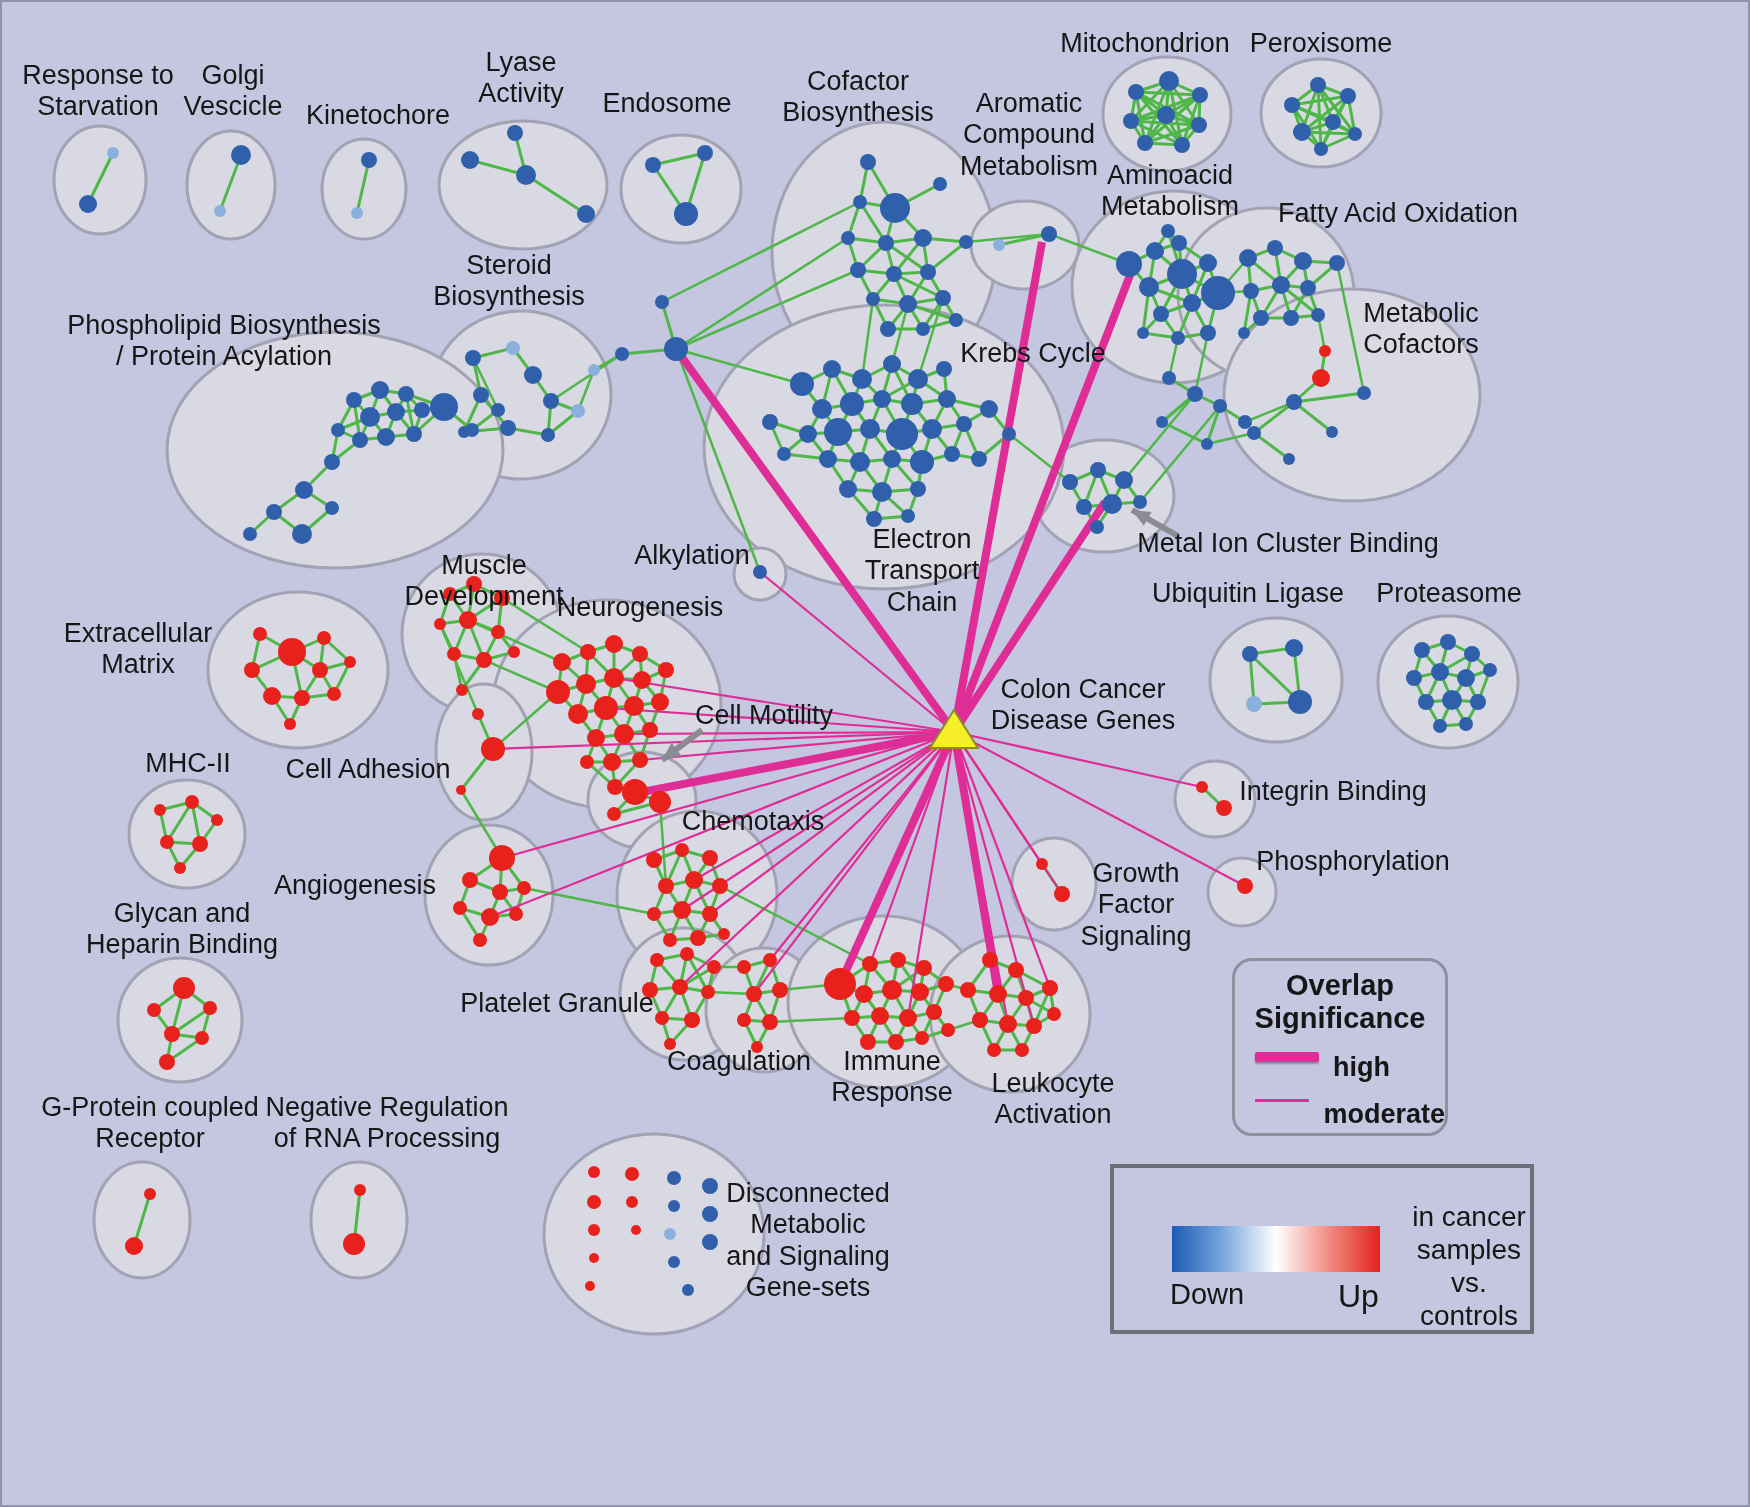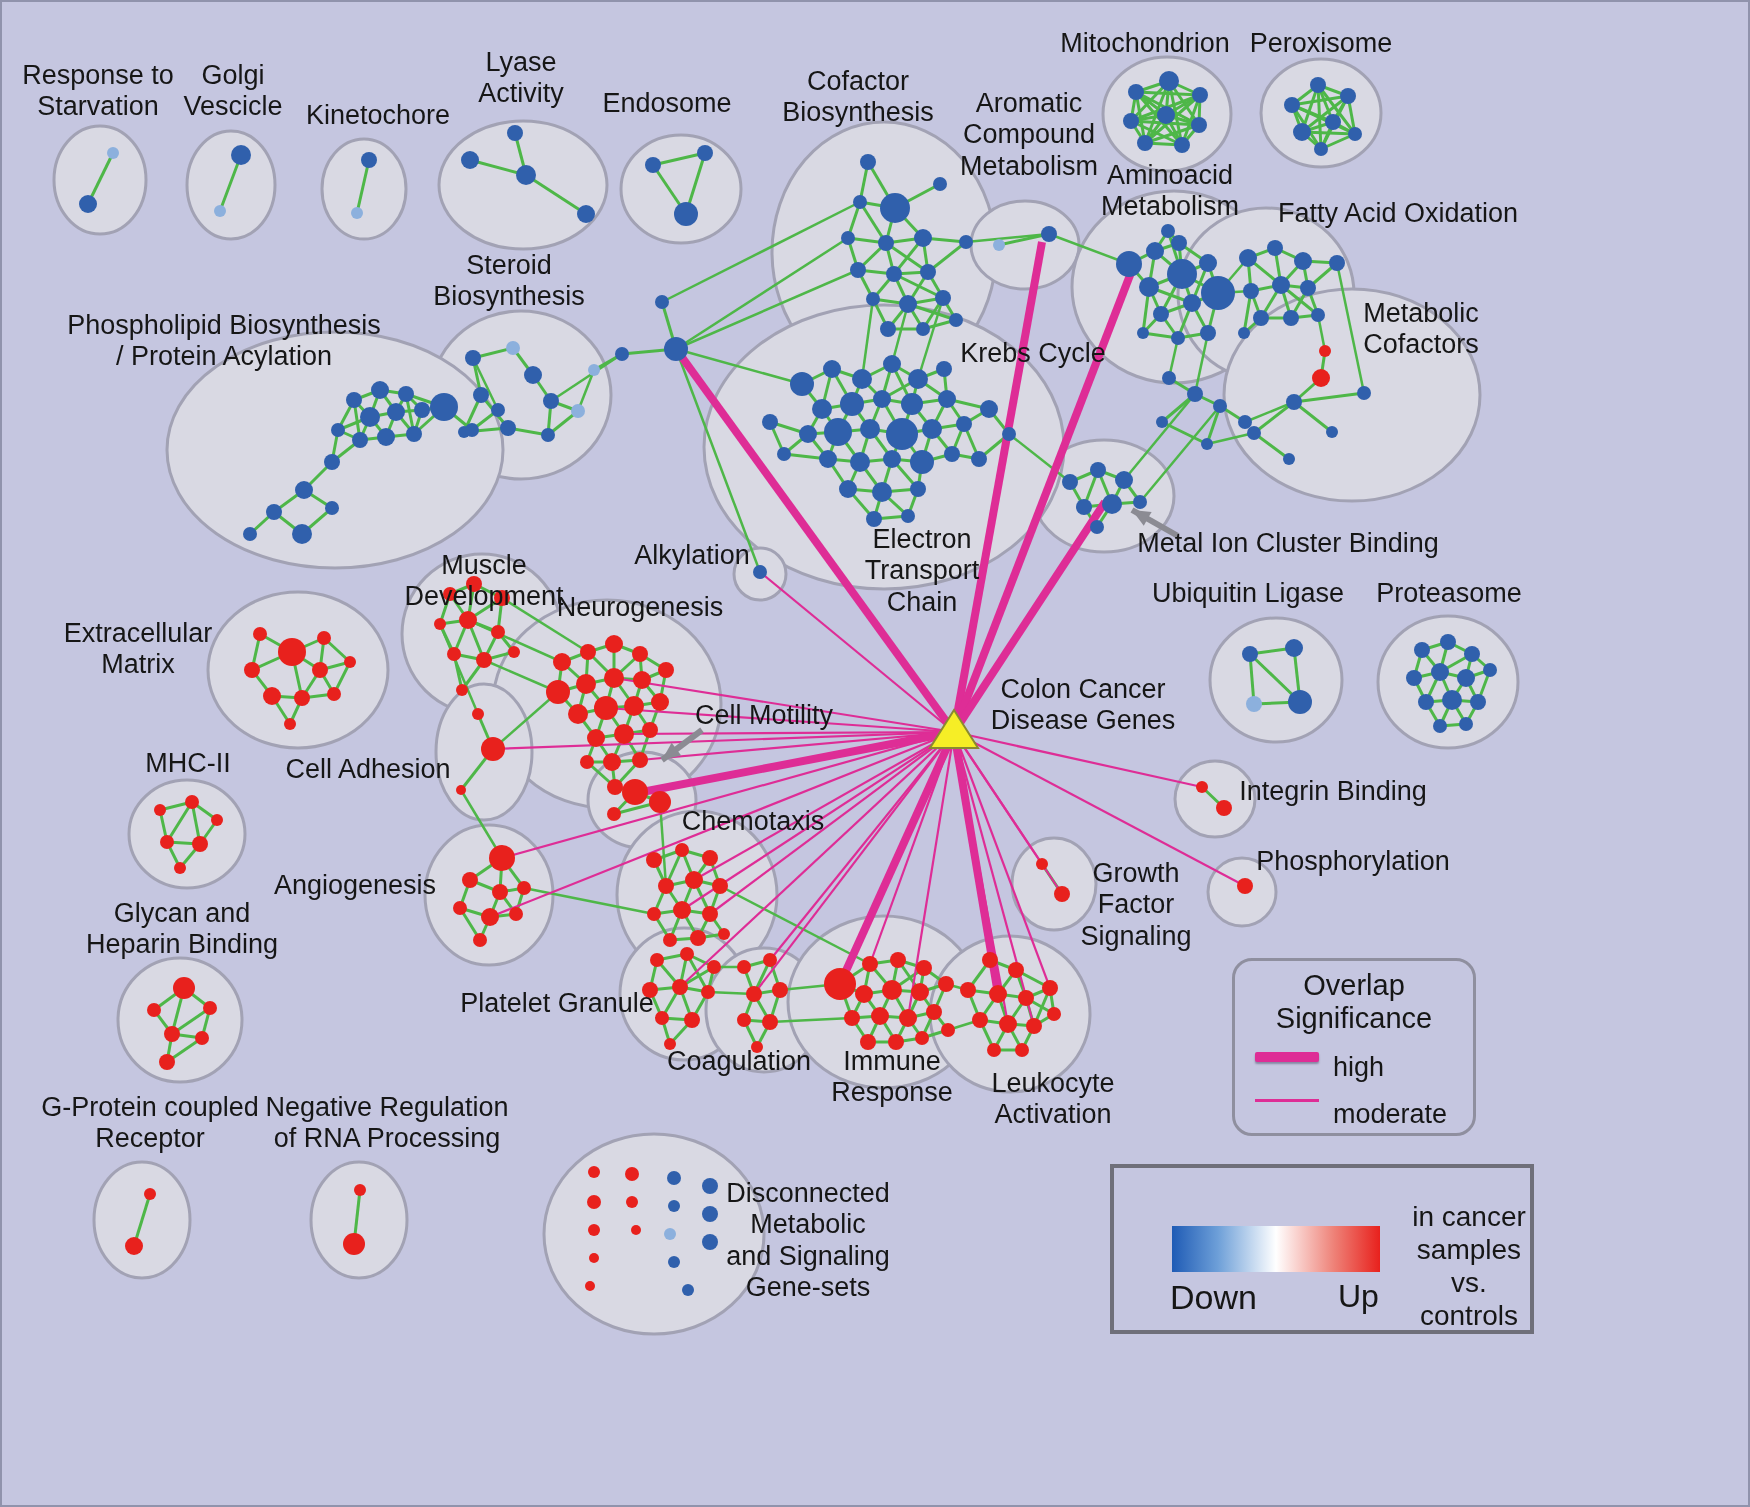--- a/index.html
+++ b/index.html
@@ -9,39 +9,39 @@
     border:2px solid #9093ac;box-sizing:border-box;
     font-family:"Liberation Sans",sans-serif;color:#161616;overflow:hidden;
   }
   #net{position:absolute;left:0;top:0;}
   .lbl{
     position:absolute;transform:translateX(-50%);
     text-align:center;font-size:27px;line-height:1.16;white-space:pre-line;
   }
   
   #legend-overlap{
-    position:absolute;left:1230px;top:956px;width:244px;height:178px;
-    border:3px solid #8f8f9f;border-radius:20px;box-sizing:border-box;
+    position:absolute;left:1230px;top:956px;width:216px;height:178px;
+    border:3px solid #8f8f9f;border-radius:20px;box-sizing:border-box;font-weight:bold;
   }
   .lo-title{font-size:29px;text-align:center;margin-top:8px;line-height:1.15;white-space:pre-line;}
   .lo-row{display:flex;align-items:flex-start;margin:16px 0 0 20px;gap:14px;}
   .lo-high{width:64px;height:10px;background:#de2d96;border-radius:2px;box-shadow:0 2px 2px rgba(60,60,90,.45);}
   .lo-mod{width:64px;height:3px;background:#de2d96;}
   .lo-label{font-size:27px;}
   
   #legend-enriched{
     position:absolute;left:1108px;top:1162px;width:424px;height:170px;
     border:4px solid #6f6f7a;box-sizing:border-box;
   }
   .le-title{font-size:30px;text-align:center;margin-top:6px;}
   .le-bar{
     position:absolute;left:58px;top:58px;width:208px;height:46px;
     background:linear-gradient(90deg,#1f5bb5 0%,#6d9fd8 22%,#ffffff 50%,#ee8177 78%,#e8211d 100%);
   }
-  .le-down{position:absolute;left:56px;top:110px;font-size:34px;}
+  .le-down{position:absolute;left:56px;top:110px;font-size:29px;}
   .le-up{position:absolute;left:224px;top:110px;font-size:32px;}
   .le-note{position:absolute;left:290px;top:32px;width:130px;text-align:center;font-size:28px;line-height:1.18;white-space:pre-line;}
 </style>
 </head>
 <body>
 
 <div id="figure">
   <svg id="net" width="1750" height="1507" viewBox="0 0 1750 1507">
       <g>
         <ellipse cx="98" cy="178" rx="46" ry="54" fill="#d9d9e3" stroke="#a2a2b4" stroke-width="3"></ellipse>

